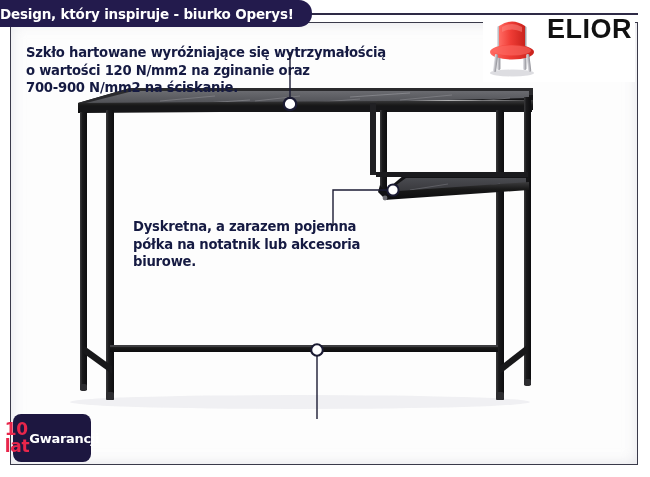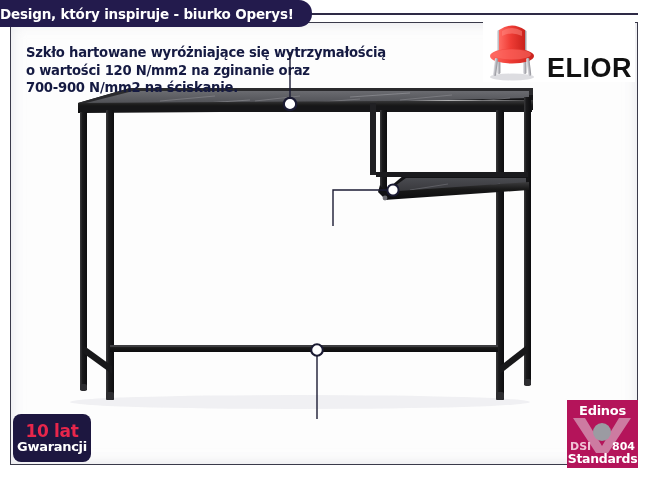--- a/index.html
+++ b/index.html
@@ -71,41 +71,41 @@
   }
   #txt-glass{left:26px;top:44px;width:430px;}
   #txt-shelf{left:133px;top:218px;width:300px;}
   #txt-metal{left:142px;top:418px;width:420px;}
 
   
   .logo{
     position:absolute;
     left:483px;top:16px;
     width:152px;height:66px;
-    display:flex;align-items:flex-end;gap:6px;
+    display:flex;align-items:flex-start;gap:6px;
     z-index:8;
     background:#ffffff;
   }
   .chair{position:relative;width:58px;height:62px;}
   .chair svg{display:block;}
   .logo-word{
     font-size:27px;font-weight:bold;color:#111111;
     letter-spacing:.5px;line-height:1;
     font-family:"Liberation Sans", sans-serif;
   }
 
   
   .badge-guarantee{
     position:absolute;
     left:13px;top:414px;
     width:78px;height:48px;
     background:#1d1740;
     border-radius:8px;
     z-index:9;
-    display:flex;flex-direction:column;
+    display:flex;flex-direction:row;
     align-items:center;justify-content:center;
     line-height:1;
   }
   .bg-line1{color:#e8264b;font-size:17px;font-weight:bold;letter-spacing:-.3px;}
   .bg-line2{color:#ffffff;font-size:13px;font-weight:bold;margin-top:0;letter-spacing:-.3px;}
 
   
   .badge-edinos{
     position:absolute;
     left:567px;top:400px;
@@ -253,20 +253,23 @@
 
   <div class="banner-rule"></div>
   <div class="banner">
     <span class="banner-title">Design, który inspiruje - biurko Operys!</span>
   </div>
 
   <div class="txt" id="txt-glass">Szkło hartowane wyróżniające się wytrzymałością
 o wartości 120 N/mm2 na zginanie oraz
 700-900 N/mm2 na ściskanie.</div>
 
+  <div class="txt" id="txt-shelf">Dyskretna, a zarazem pojemna
+półka na notatnik lub akcesoria
+biurowe.</div>
 
 
   <div class="logo">
     <div class="chair">
       <svg viewBox="0 0 58 62" width="58" height="62" xmlns="http://www.w3.org/2000/svg">
         <defs>
           <linearGradient id="redG" x1="0" y1="0" x2="1" y2="0">
             <stop offset="0%" stop-color="#ff6b63"></stop>
             <stop offset="45%" stop-color="#ef3c35"></stop>
             <stop offset="100%" stop-color="#c9221c"></stop>
@@ -293,24 +296,14 @@
       </svg>
     </div>
     <span class="logo-word">ELIOR</span>
   </div>
 
   <div class="badge-guarantee">
     <span class="bg-line1">10 lat</span>
     <span class="bg-line2">Gwarancji</span>
   </div>
 
-  <div class="badge-edinos">
-    <div class="ed-top">Edinos</div>
-    <svg class="ed-v" viewBox="0 0 71 38" xmlns="http://www.w3.org/2000/svg">
-      <polygon points="6,2 18,2 35,30 52,2 64,2 41,37 29,37" fill="#cf86a8" opacity=".9"></polygon>
-      <circle cx="35" cy="16" r="9" fill="#9b9ba2"></circle>
-    </svg>
-    <div class="ed-dsi">DSI</div>
-    <div class="ed-804">804</div>
-    <div class="ed-std">Standards</div>
-  </div>
 
 </div>
 
 </body></html>

